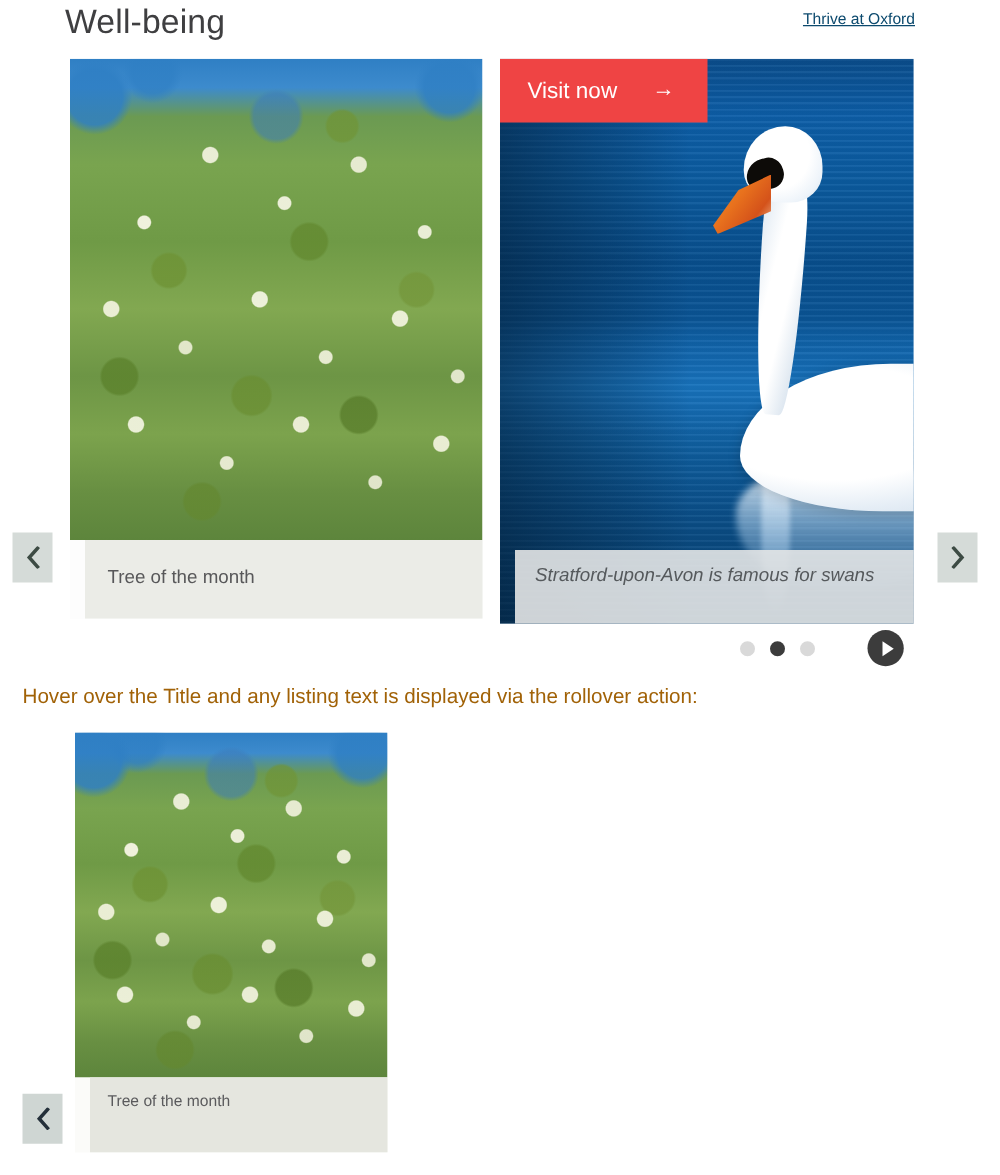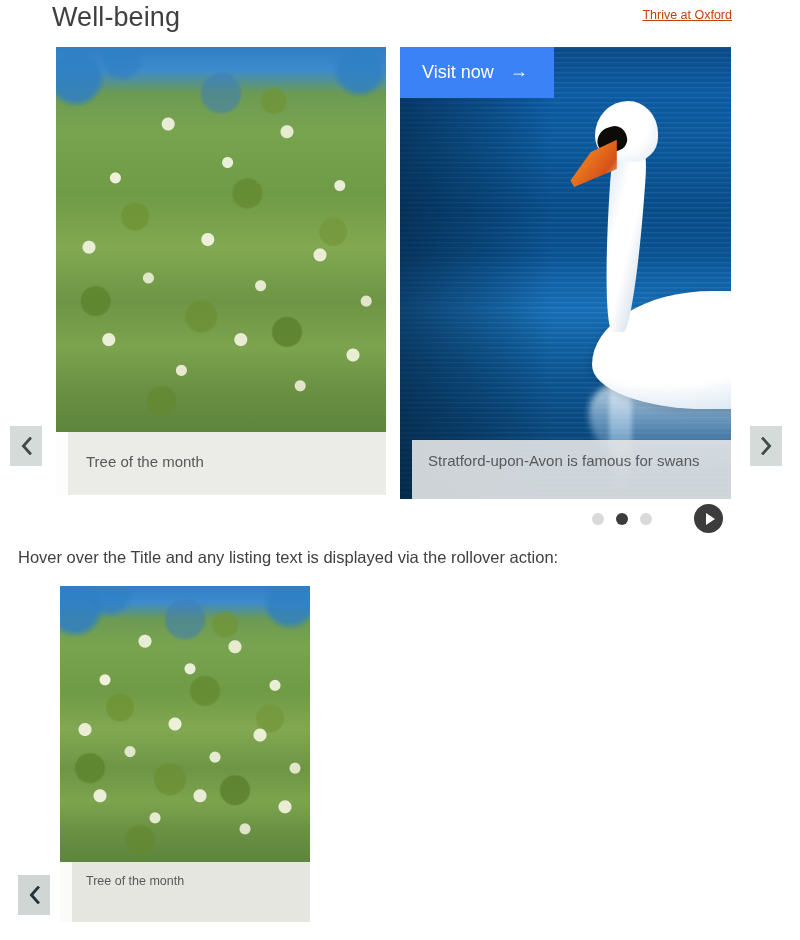--- a/index.html
+++ b/index.html
@@ -31,21 +31,21 @@
     font-weight: 400;
     color: #3f3f41;
     letter-spacing: 0.1px;
     line-height: 34px;
   }
   .header-link {
     position: absolute;
     right: 68px;
     top: 7px;
     font-size: 12.5px;
-    color: #c2410c;
+    color: #0c4a6e;
     text-decoration: underline;
     cursor: pointer;
     line-height: 16px;
   }
 
   
   .carousel {
     position: absolute;
     left: 0; top: 42px;
     width: 800px;
@@ -213,28 +213,28 @@
     width: 7%; height: 30%;
     background: linear-gradient(180deg, rgba(255,255,255,.78) 0%, rgba(190,220,246,.45) 60%, rgba(20,96,164,.1) 100%);
     border-radius: 46%;
     filter: blur(2.2px);
   }
 
   
   .visit-badge {
     position: absolute;
     left: 0; top: 0;
-    background: #3b82f6;
+    background: #ef4444;
     color: #ffffff;
     font-size: 18px;
     line-height: 1;
     padding: 16px 26px 17px 22px;
     display: flex;
     align-items: center;
-    gap: 16px;
+    gap: 28px;
     cursor: pointer;
     z-index: 4;
   }
   .visit-badge .arrow-glyph {
     font-size: 18px;
     line-height: 1;
     transform: translateY(-1px);
   }
 
   
@@ -259,20 +259,21 @@
   .caption-title {
     font-size: 15px;
     color: #58585a;
     line-height: 19px;
   }
   .card-right .caption-title {
     font-size: 15px;
     color: #55595c;
     line-height: 19px;
     max-width: 300px;
+    font-style: italic;
   }
 
   
   .nav-arrow {
     position: absolute;
     width: 32px;
     height: 40px;
     background: #d5dbd8;
     display: flex;
     align-items: center;
@@ -317,21 +318,21 @@
     border-bottom: 6px solid transparent;
     margin-left: 3px;
   }
 
   
   .note {
     position: absolute;
     left: 18px;
     top: 546px;
     font-size: 16.5px;
-    color: #404040;
+    color: #a16207;
     line-height: 22px;
   }
 
   
   .hover-section {
     position: absolute;
     left: 0;
     top: 580px;
     width: 800px;
     height: 360px;

